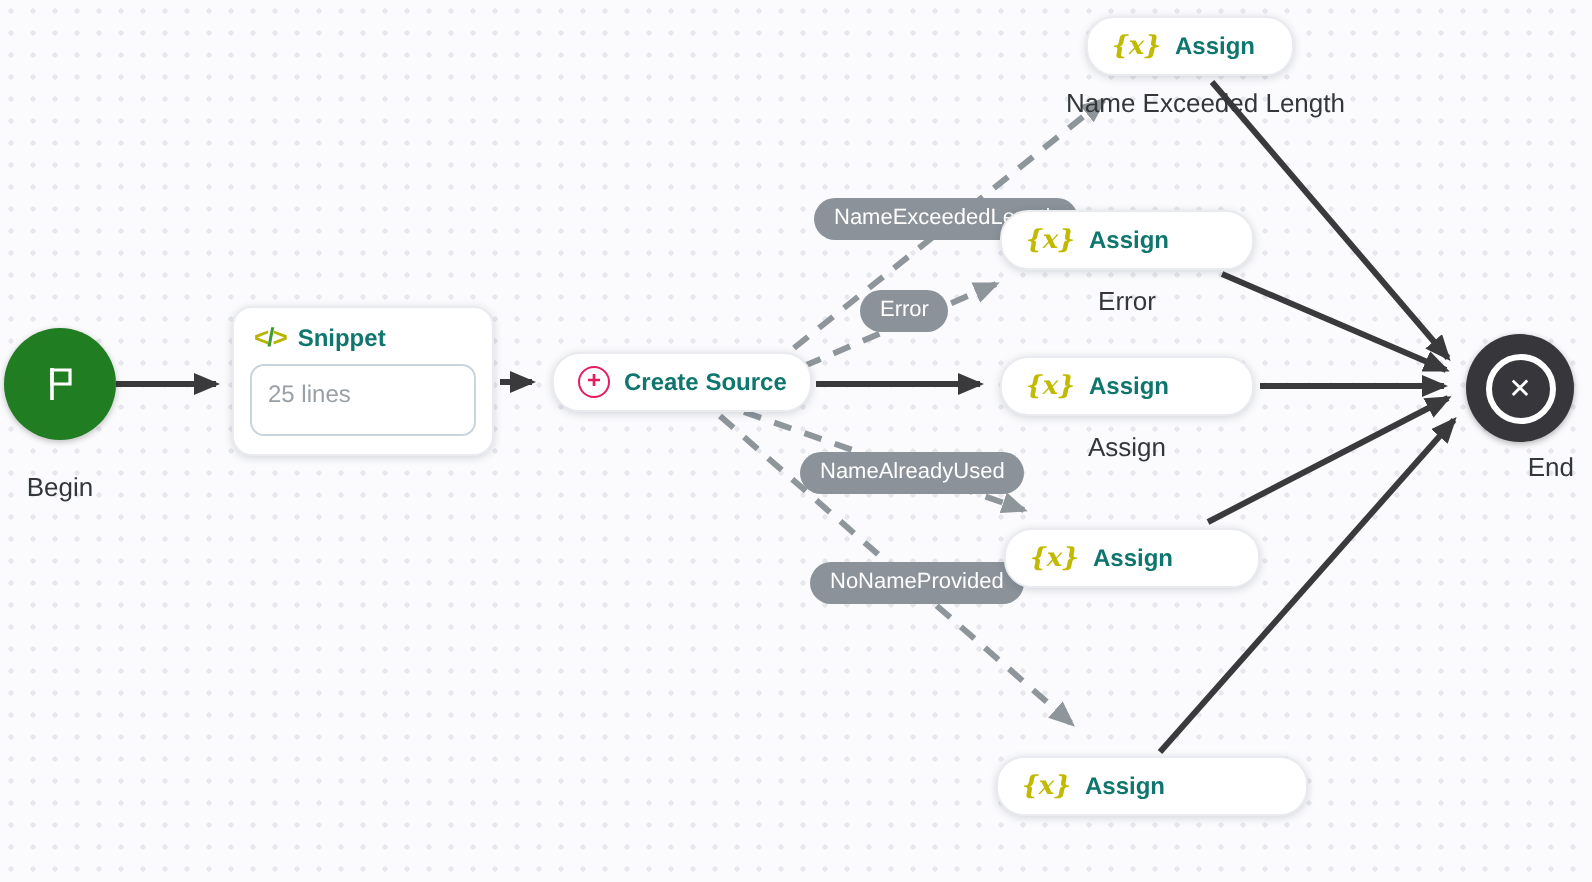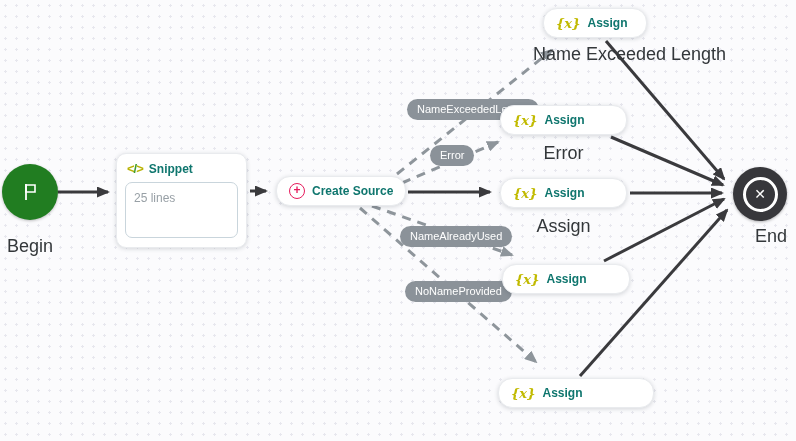--- a/index.html
+++ b/index.html
@@ -17,41 +17,41 @@
     font-size:11px; line-height:15px; padding:3px 10px; border-radius:11px;
     white-space:nowrap;
   }
   .node { position:absolute; z-index:3; }
   .card {
     background:#fff; border:1px solid #e9ebee; border-radius:14px;
     box-shadow:0 1px 4px rgba(40,50,60,.18);
     display:flex; align-items:center; padding:0 12px; height:30px; gap:7px;
   }
   .card-title { font-size:12px; font-weight:bold; color:#0f766e; white-space:nowrap; }
-  .nlabel { font-size:18px; color:#33373a; text-align:center; margin-top:8px; white-space:nowrap; }
+  .nlabel { font-size:13px; color:#33373a; text-align:center; margin-top:8px; white-space:nowrap; }
   .fx {
     color:#c1ba00; font-weight:bold; font-style:italic;
     font-family:"DejaVu Serif",serif; font-size:13px;
   }
   .code-ic { font-weight:bold; font-size:13px; letter-spacing:-1px; }
   .code-ic .b { color:#b9b304; } .code-ic .s { color:#3f9c2f; }
   
   .begin-circle {
     width:56px; height:56px; border-radius:50%; background:#217d21;
     display:flex; align-items:center; justify-content:center;
     box-shadow:0 1px 3px rgba(0,0,0,.25);
   }
   
   .snippet-card {
     width:131px; background:#fff; border:1px solid #e9ebee; border-radius:10px;
     box-shadow:0 1px 4px rgba(40,50,60,.18); padding:7px 8px 9px 8px;
   }
   .snippet-head { display:flex; align-items:center; gap:6px; padding:0 2px 6px 2px; }
   .snippet-box {
-    border:1px solid #c9d5dc; border-radius:7px; height:56px;
+    border:1px solid #c9d5dc; border-radius:7px; height:36px;
     padding:5px 8px; background:#fff;
   }
   .snippet-box span { font-size:12px; color:#98a0a6; }
   
   .end-circle {
     width:54px; height:54px; border-radius:50%; background:#37373b;
     display:flex; align-items:center; justify-content:center;
     box-shadow:0 1px 3px rgba(0,0,0,.3);
   }
   .end-ring {

